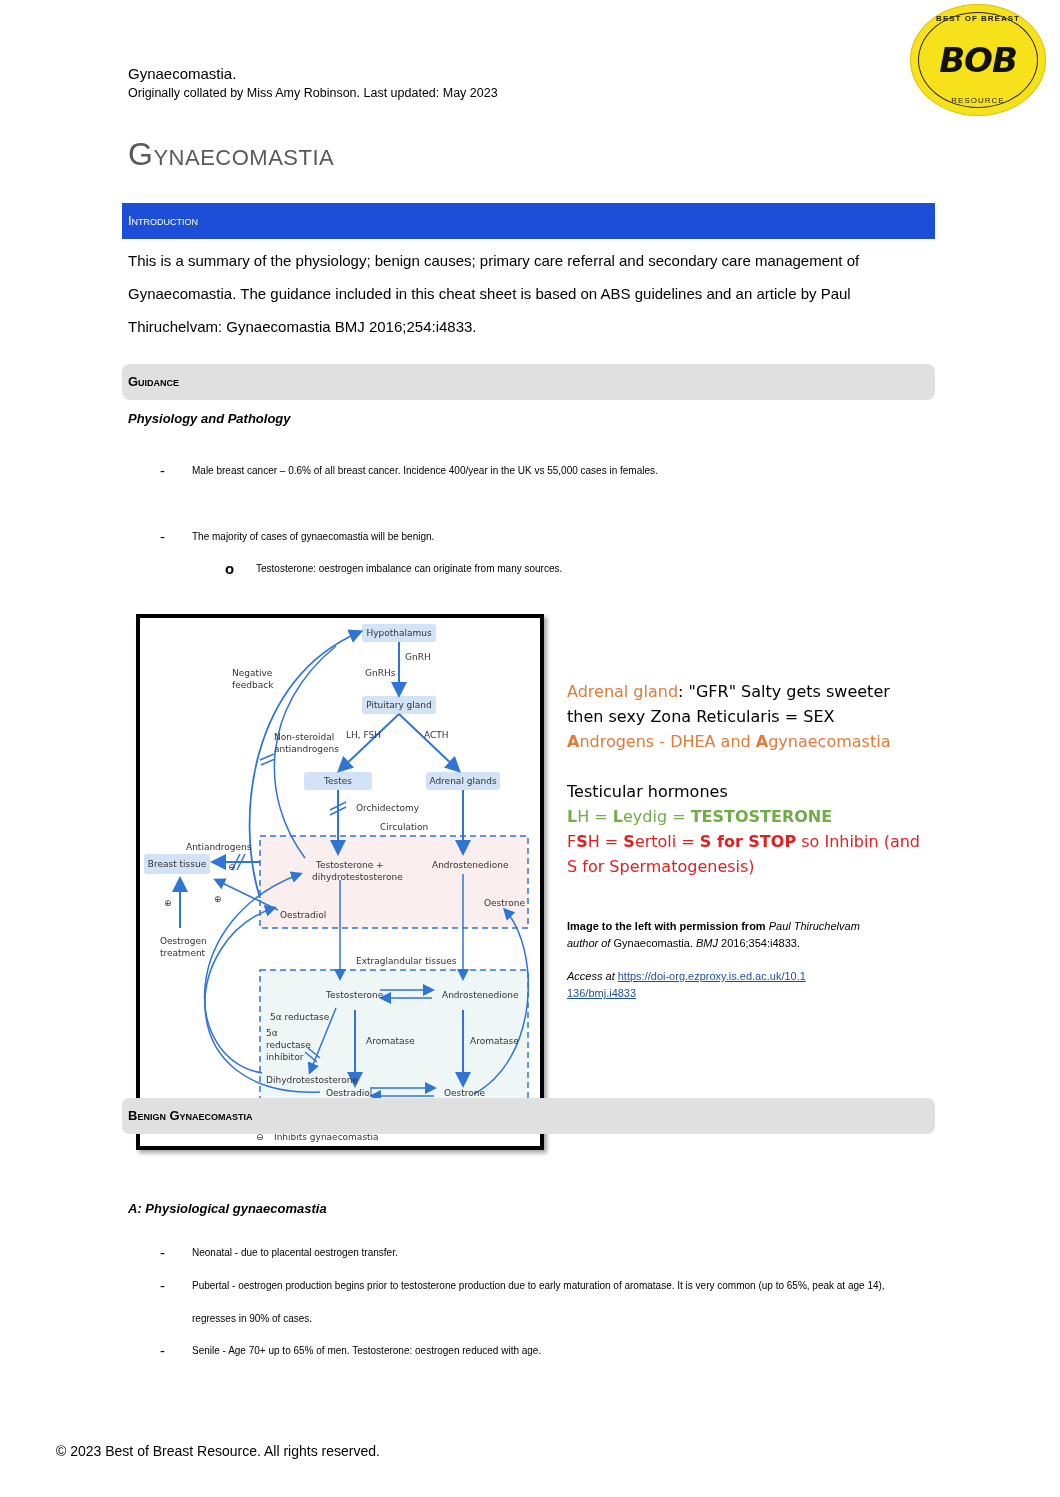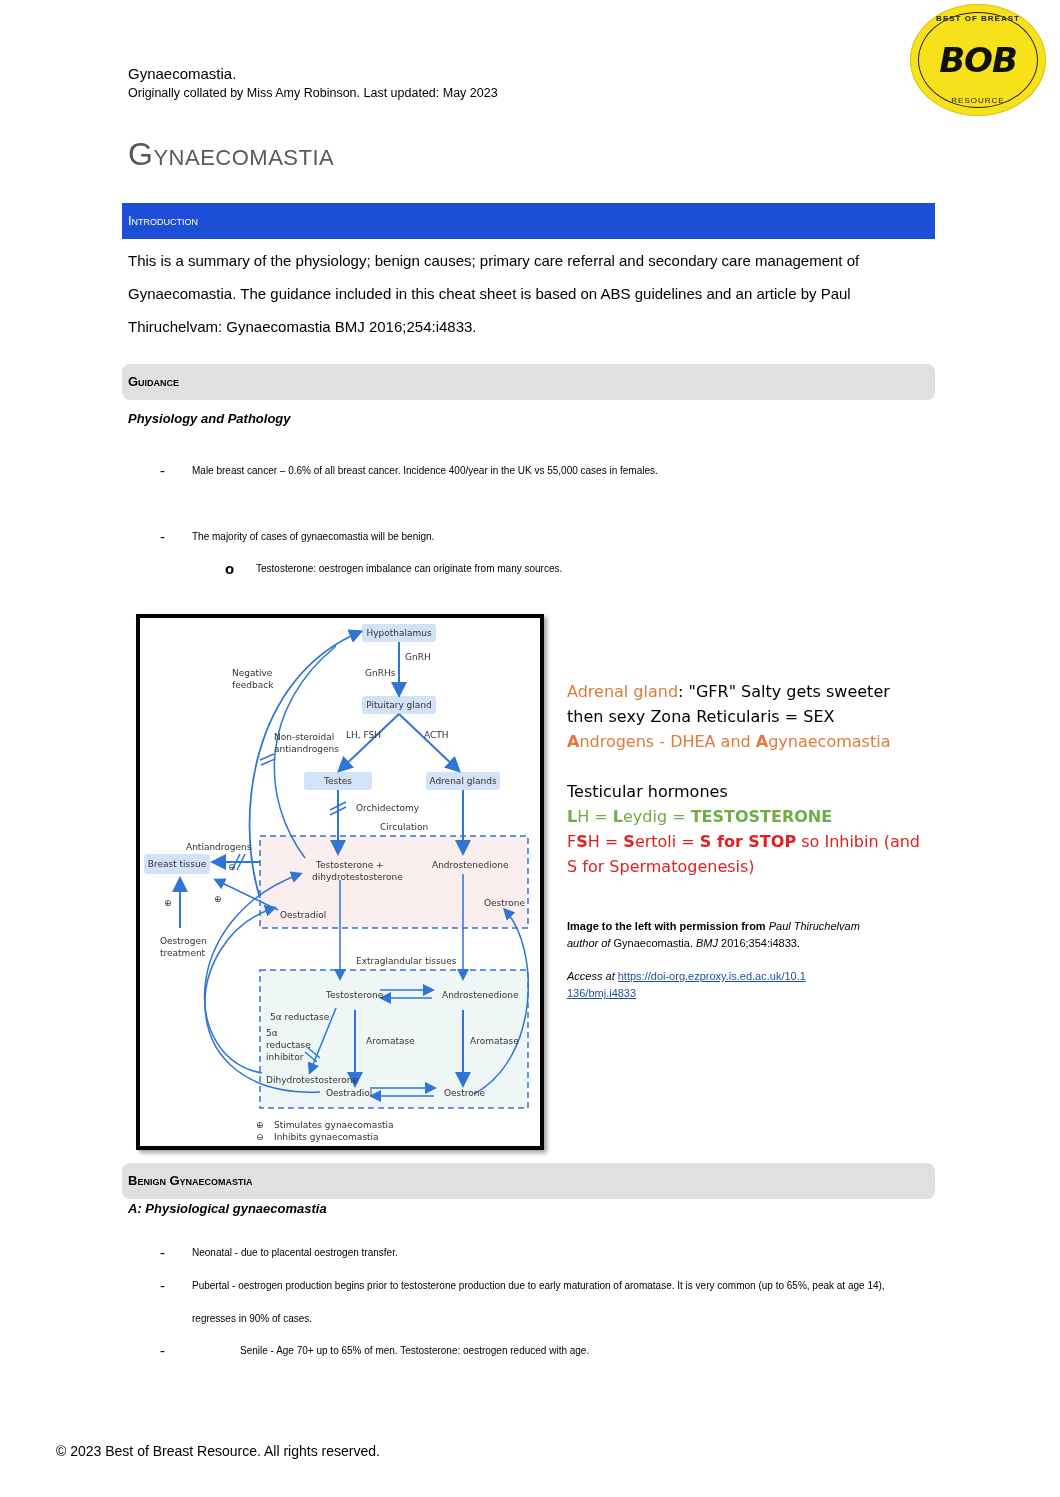--- a/index.html
+++ b/index.html
@@ -197,25 +197,25 @@
   <div class="red">S for Spermatogenesis)</div>
 </div>
 
 <div class="abs credit">
   <div><span style="font-weight:bold;">Image to the left with permission from </span><span class="it">Paul Thiruchelvam</span></div>
   <div><span class="it">author of </span><span>Gynaecomastia. </span><span class="it">BMJ</span><span> 2016;354:i4833.</span></div>
   <div style="height:16px;"></div>
   <div style="width:240px;"><span class="it">Access at </span><a style="word-break:break-all;">https://doi-org.ezproxy.is.ed.ac.uk/10.1136/bmj.i4833</a></div>
 </div>
 
-<div class="abs bar bar-light" style="top:1163px;text-align:center;">
+<div class="abs bar bar-light" style="top:1098px;text-align:center;">
   <span>Benign Gynaecomastia</span>
 </div>
 <div class="abs subhead" style="top:1201px;">A: Physiological gynaecomastia</div>
 
 <div class="abs bullet-dash" style="left:160px; top:1244px;">-</div>
 <div class="abs bullet-text" style="left:192px; top:1236px; width:730px;">Neonatal - due to placental oestrogen transfer.</div>
 <div class="abs bullet-dash" style="left:160px; top:1277px;">-</div>
 <div class="abs bullet-text" style="left:192px; top:1269px; width:730px;">Pubertal - oestrogen production begins prior to testosterone production due to early maturation of aromatase. It is very common (up to 65%, peak at age 14), regresses in 90% of cases.</div>
 <div class="abs bullet-dash" style="left:160px; top:1342px;">-</div>
-<div class="abs bullet-text" style="left:192px; top:1334px; width:730px;margin-left:48px;">Senile - Age 70+ up to 65% of men. Testosterone: oestrogen reduced with age.</div>
+<div class="abs bullet-text" style="left:192px; top:1334px; width:730px;">Senile - Age 70+ up to 65% of men. Testosterone: oestrogen reduced with age.</div>
 
 <div class="abs footer">© 2023 Best of Breast Resource. All rights reserved.</div>
 
 </body></html>

